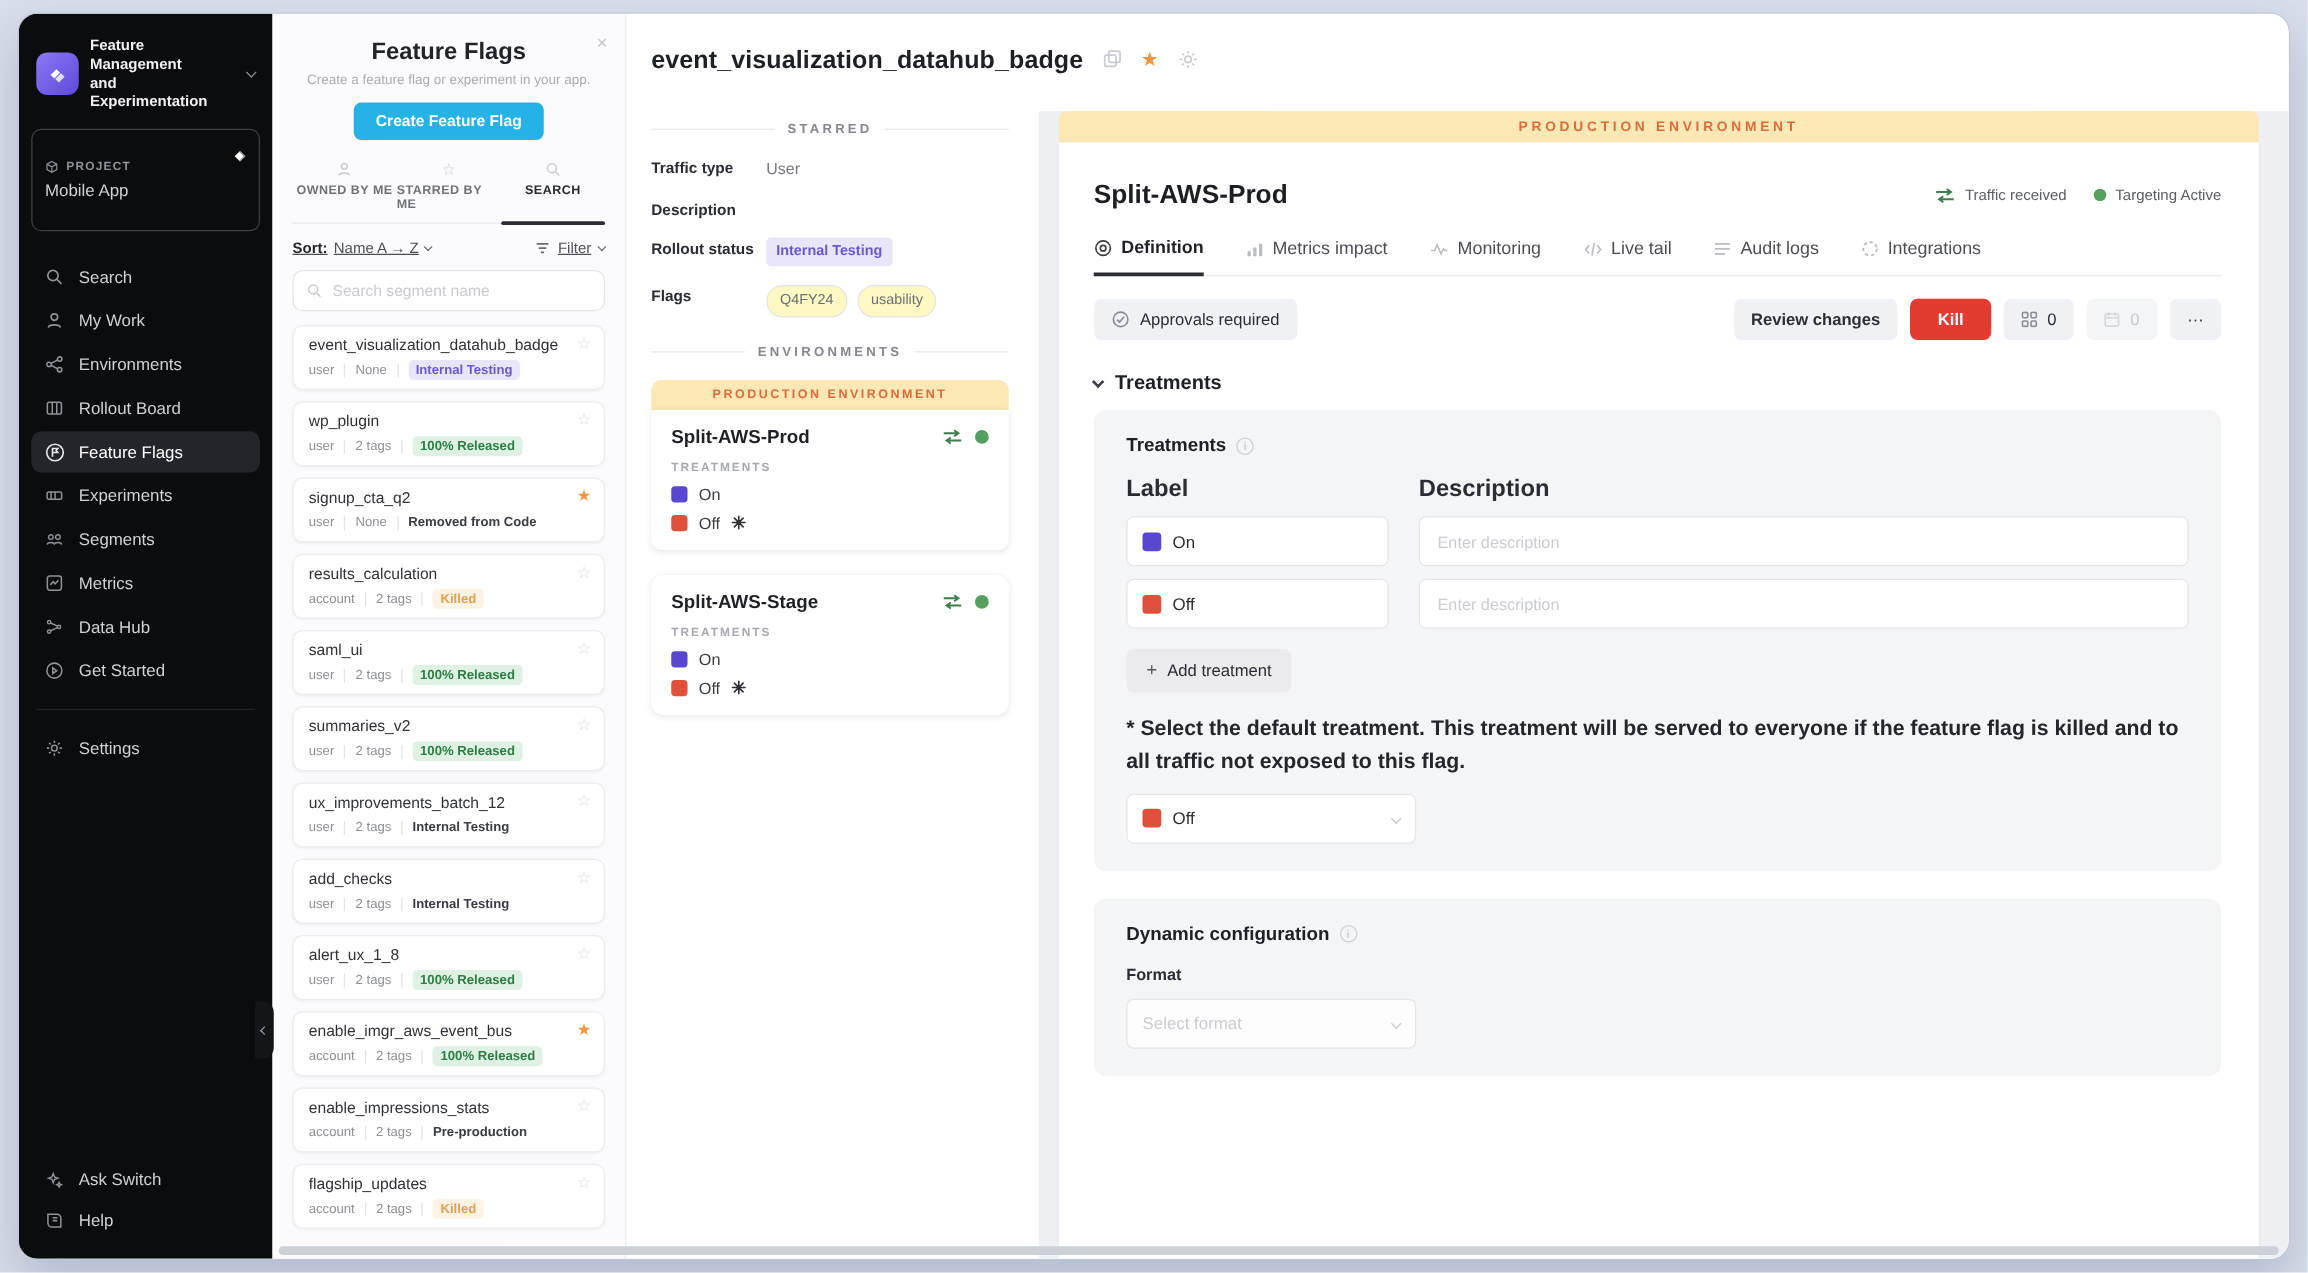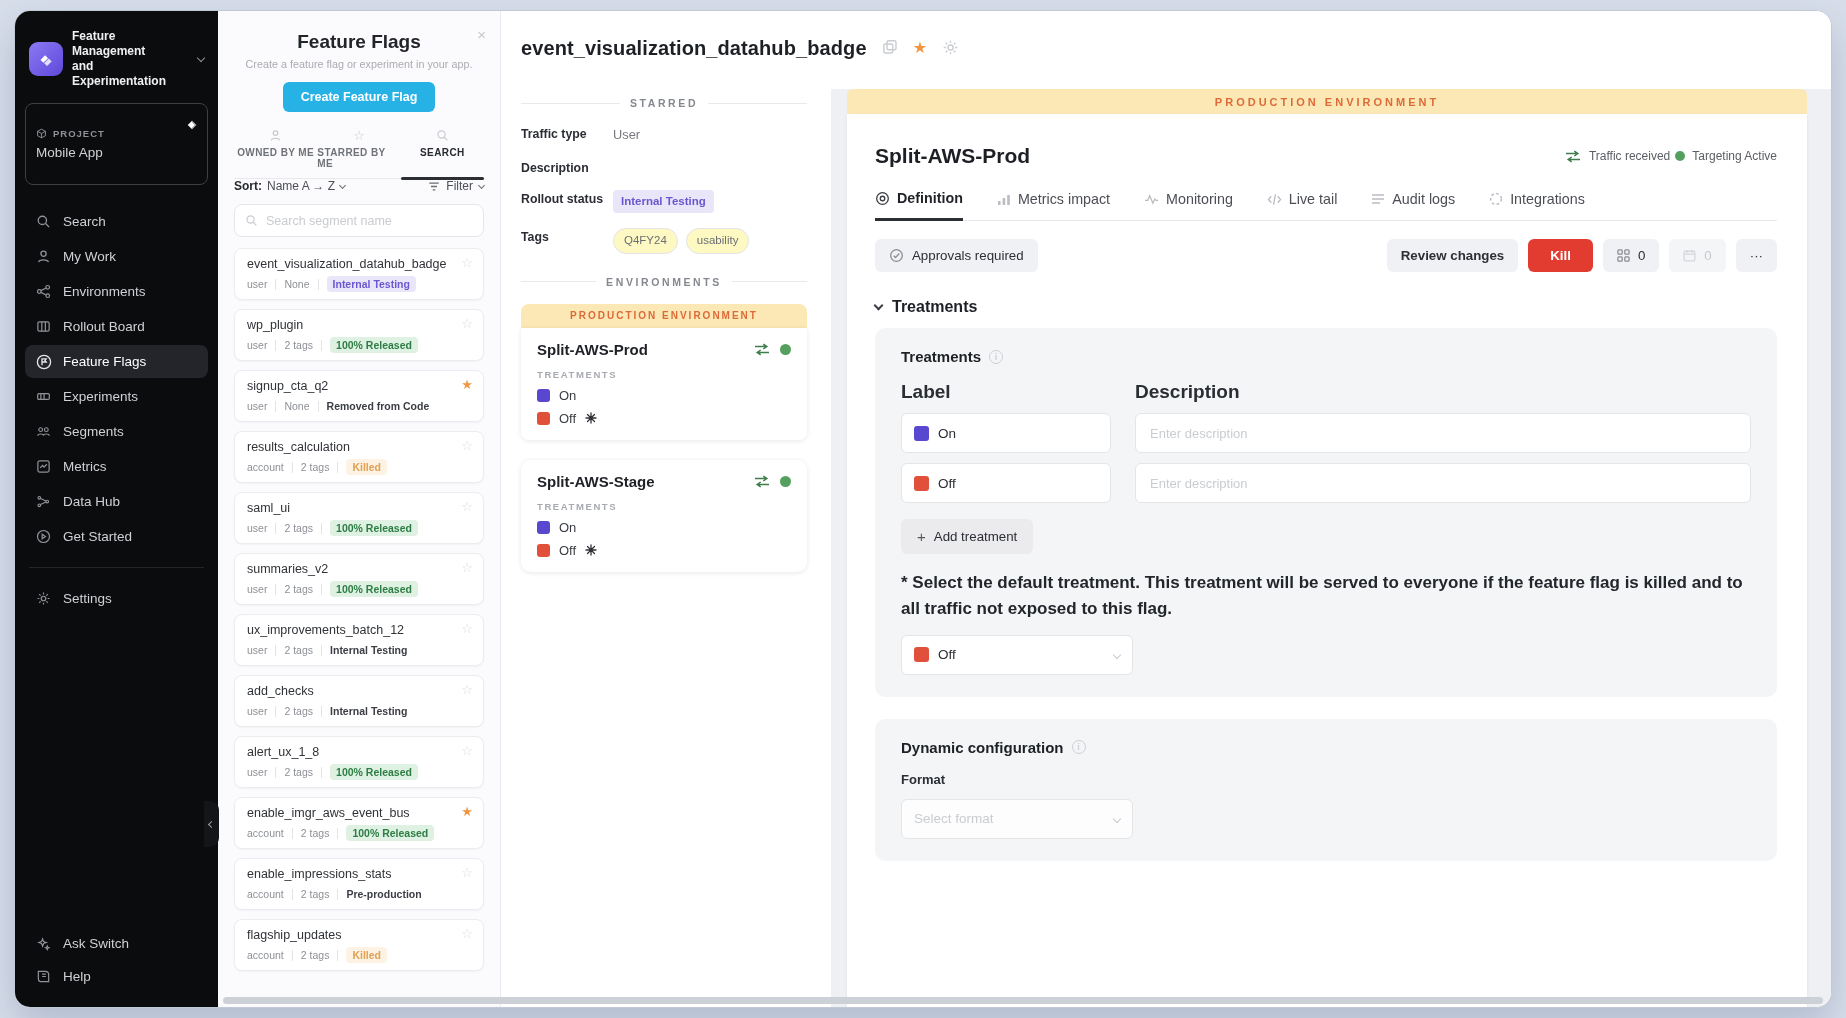--- a/index.html
+++ b/index.html
@@ -37,21 +37,21 @@
   .flags-title { text-align:center; font-size:19px; font-weight:700; color:#212429; }
   .flags-sub { text-align:center; font-size:10.8px; color:#a9acb2; margin-top:5px; }
   .create-btn { display:block; margin:12px auto 0; background:#27b2e6; color:#fff; border:none; border-radius:6px;
                 font-size:12.5px; font-weight:600; padding:8px 18px; cursor:pointer; font-family:inherit; }
   .flag-tabs { margin-top:16px; display:flex; border-bottom:1px solid #e8e9ed; }
   .flag-tab { flex:1; display:flex; flex-direction:column; align-items:center; gap:5px; padding-bottom:9px; cursor:pointer; position:relative; }
   .flag-tab .ic { color:#c9cbd1; width:14px; height:14px; font-size:13px; display:flex; align-items:center; justify-content:center; }
   .flag-tab .lbl { font-size:10px; font-weight:700; letter-spacing:.4px; color:#6f7277; }
   .flag-tab.active .lbl { color:#26292e; }
   .flag-tab.active::after { content:""; position:absolute; left:0; right:0; bottom:-2px; height:3px; background:#2b2e33; border-radius:2px; }
-  .sort-row { margin-top:0; display:flex; align-items:center; justify-content:space-between; font-size:12px; color:#4c4f55; }
+  .sort-row { margin-top:12px; display:flex; align-items:center; justify-content:space-between; font-size:12px; color:#4c4f55;text-decoration:underline; }
   .sort-left { display:flex; align-items:center; gap:5px; cursor:pointer; }
   .sort-left b { color:#26292e; }
   .sort-row .chev { width:5px; height:5px; color:#6a6d73; margin-top:-2px; }
   .filter-btn { display:flex; align-items:center; gap:6px; cursor:pointer; }
   .search-box { margin-top:11px; height:33px; background:#fff; border:1px solid #e4e6ea; border-radius:8px; display:flex; align-items:center; gap:8px; padding:0 10px; }
   .search-box input { border:none; outline:none; flex:1; font-size:12.5px; font-family:inherit; color:#3a3d43; background:transparent; }
   .search-box input::placeholder { color:#c9cbd0; }
   .flag-list { margin-top:11px; display:flex; flex-direction:column; gap:9px; }
   .flag-card { background:#fff; border:1px solid #ececf0; border-radius:8px; padding:7px 12px 7px; position:relative; cursor:pointer; box-shadow:0 1px 2px rgba(16,20,30,.04); }
   .flag-name { font-size:12.5px; color:#2f3237; font-weight:500; line-height:16px; white-space:nowrap; overflow:hidden; }
@@ -99,21 +99,21 @@
   .sq.on { background:#5848d0; }
   .sq.off { background:#e0503a; }
 
   
   .main { flex:1; background:#eef0f4; padding:0 24px 0 16px; display:flex; flex-direction:column; min-width:0; }
   .env-banner { height:25px; flex:none; background:#fbe8b4; border-radius:6px 6px 0 0; display:flex; align-items:center; justify-content:center;
                 font-size:11px; font-weight:700; letter-spacing:3px; color:#dd6a39; }
   .main-card { flex:1; background:#fff; box-shadow:0 1px 3px rgba(20,25,40,.07); padding:30px 30px 0 28px; overflow:hidden; }
   .main-head { display:flex; align-items:center; justify-content:space-between; }
   .main-title { font-size:21px; font-weight:700; color:#1c1f24; }
-  .statuses { display:flex; align-items:center; gap:5px; }
+  .statuses { display:flex; align-items:center; gap:22px; }
   .status-item { display:flex; align-items:center; gap:7px; font-size:12px; color:#5b5e64; }
   .status-item .dot { width:10px; height:10px; }
   .main-tabs { margin-top:22px; display:flex; gap:34px; border-bottom:1px solid #e8e9ed; }
   .mtab { display:flex; align-items:center; gap:7px; padding-bottom:12px; font-size:14.3px; color:#4b4e54; cursor:pointer; }
   .mtab .ic { color:#b9bcc2; display:flex; }
   .mtab.active { color:#1f2226; font-weight:700; border-bottom:3px solid #2b2e33; margin-bottom:-1px; }
   .mtab.active .ic { color:#3a3d43; }
   .actions { margin-top:18px; display:flex; align-items:center; justify-content:space-between; }
   .gbtn { display:inline-flex; align-items:center; gap:8px; background:#f0f1f4; border:none; border-radius:6px; padding:9px 14px;
           font-size:13.3px; color:#2c2f34; font-family:inherit; cursor:pointer; font-weight:500; }
@@ -560,21 +560,21 @@
           <div class="dval">User</div>
         </div>
         <div class="drow">
           <div class="dlabel">Description</div>
         </div>
         <div class="drow">
           <div class="dlabel">Rollout status</div>
           <div class="dval"><span class="badge-purple">Internal Testing</span></div>
         </div>
         <div class="drow">
-          <div class="dlabel">Tags</div>
+          <div class="dlabel">Flags</div>
           <div class="dval pills">
             <span class="pill">Q4FY24</span>
             <span class="pill">usability</span>
           </div>
         </div>
 
         <div class="sec-div" style="margin-top:22px">
           <span class="line"></span>
             <span class="txt">ENVIRONMENTS</span>
             <span class="line"></span>

